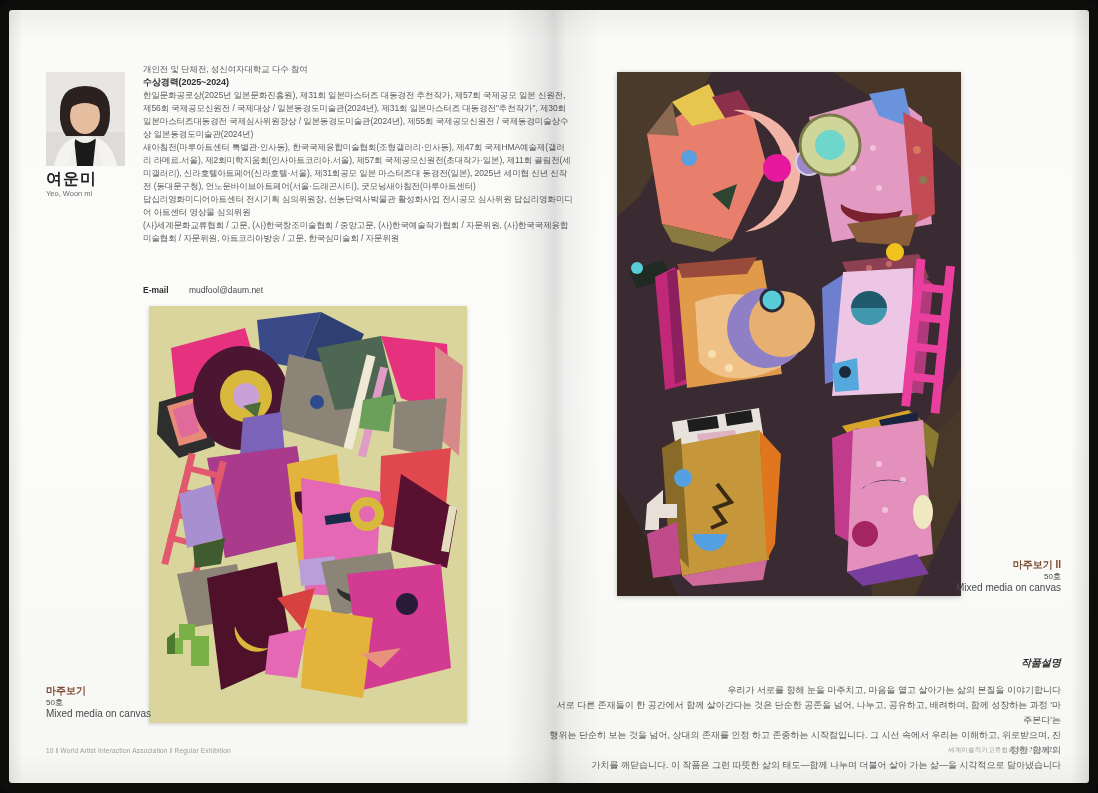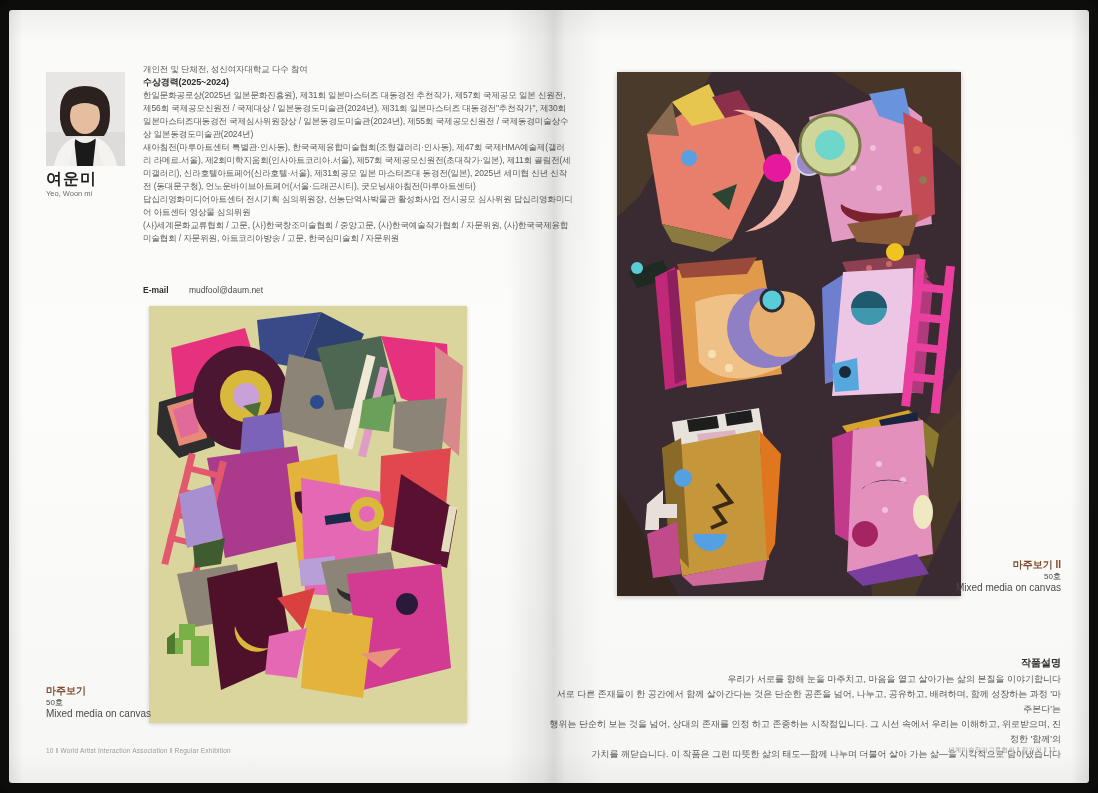--- a/index.html
+++ b/index.html
@@ -65,21 +65,21 @@
 
   
   .painting-right{
     position:absolute;left:608px;top:62px;width:344px;height:524px;
     box-shadow:0 1px 5px rgba(0,0,0,0.22);
   }
   .description{
     position:absolute;right:28px;top:645px;width:512px;text-align:right;
     font-size:9px;line-height:15px;color:#555;
   }
-  .description .desc-head{font-size:10px;font-weight:bold;color:#2e2e2e;margin-bottom:2px;}
+  .description .desc-head{font-size:10px;font-weight:bold;color:#2e2e2e;margin-bottom:13px;font-style:italic;}
   svg{display:block;}
 </style>
 </head>
 <body>
 
 <div class="frame">
   <div class="spread">
 
     <div class="photo">
       <svg width="79" height="94" viewBox="0 0 79 94">

